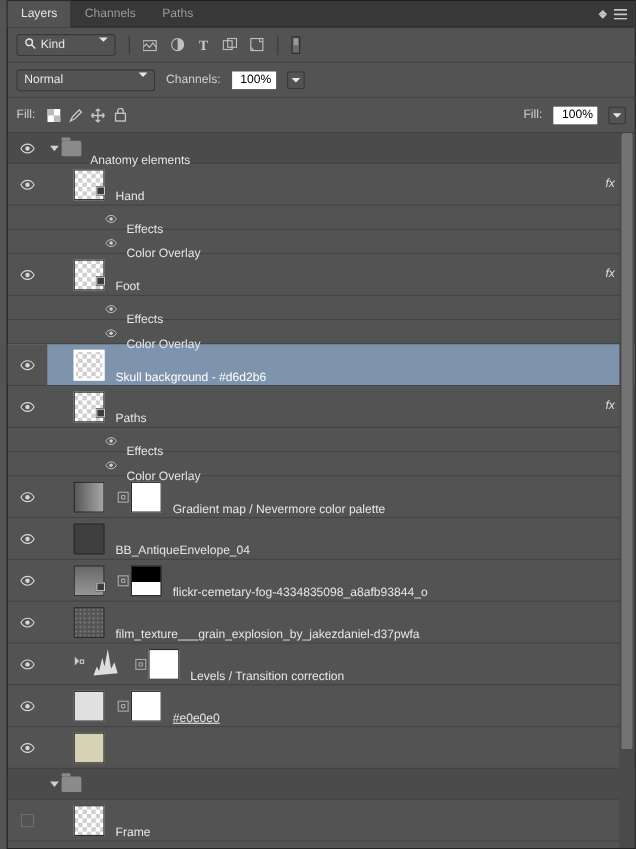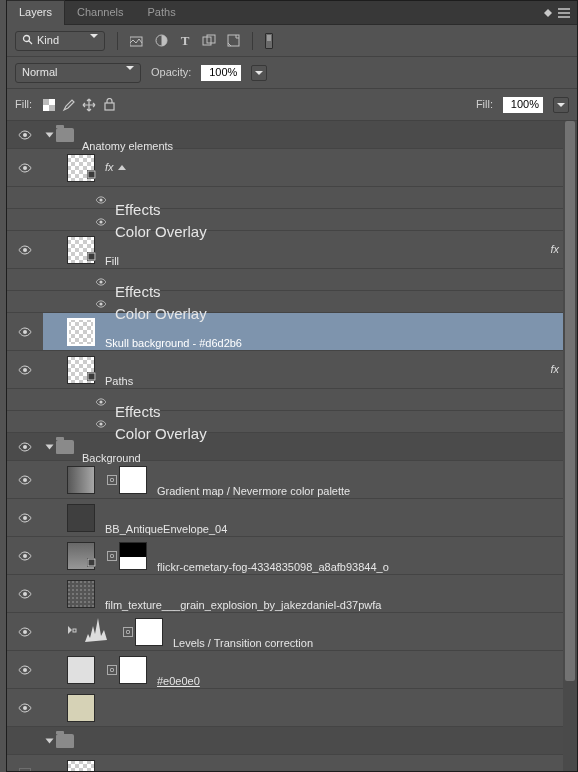--- a/index.html
+++ b/index.html
@@ -33,21 +33,21 @@
 .thumb .bd{position:absolute;inset:0;border:1px solid #2b2b2b;}
 .thumb.sel .bd{border:2px solid #fff;}
 .checker{background-image:linear-gradient(45deg,#ccc 25%,transparent 25%),linear-gradient(-45deg,#ccc 25%,transparent 25%),linear-gradient(45deg,transparent 75%,#ccc 75%),linear-gradient(-45deg,transparent 75%,#ccc 75%);background-size:8px 8px;background-position:0 0,0 4px,4px -4px,-4px 0;background-color:#fff;}
 .folder{width:18px;height:14px;background:#8a8a8a;border-radius:2px 2px 1px 1px;position:relative;margin-right:8px;}
 .folder::before{content:'';position:absolute;top:-3px;left:0;width:8px;height:3px;background:#8a8a8a;border-radius:1px 1px 0 0;}
 .name{flex:1;white-space:nowrap;overflow:hidden;margin-top:24px;}
 .fx{color:#ddd;font-style:italic;margin-right:4px;}
 .colup{width:0;height:0;border-left:4px solid transparent;border-right:4px solid transparent;border-bottom:5px solid #d0d0d0;}
 .subrow{display:flex;align-items:center;height:22px;border-bottom:1px solid #444;font-size:11px;}
 .subrow .viscol{width:36px;}
-.subrow .name{font-size:15px;}
+.subrow .name{font-size:11px;}
 .smalleye{width:12px;height:8px;}
 .masklink{width:10px;height:10px;border:1px solid #aaa;display:inline-block;margin:0 2px;position:relative;}
 .masklink::before{content:'';position:absolute;inset:2px;border:1px solid #aaa;border-radius:1px;}
 .maskthumb{width:28px;height:28px;display:inline-block;border:1px solid #2b2b2b;margin-right:10px;}
 .scrollv{position:absolute;right:0;top:0;width:14px;background:#4a4a4a;height:100%;}
 .scrollth{position:absolute;top:0;left:2px;right:2px;height:560px;background:#737373;border-radius:2px;}
 .ul{text-decoration:underline;}
 .lockrow{display:flex;align-items:center;gap:6px;}
 .sep{width:1px;height:18px;background:#3a3a3a;margin:0 2px;}
 </style>
@@ -116,21 +116,21 @@
   <span style="width:8px;height:16px;background:#6a6a6a;border:1px solid #2b2b2b;border-radius:1px;display:inline-block;position:relative;">
     <span style="position:absolute;top:1px;left:1px;right:1px;height:6px;background:#9a9a9a;"></span>
   </span>
 </div>
 
 <div class="propbar">
   <div class="select" style="width:126px;">
     <span>Normal</span>
         <span class="chev sel"></span>
   </div>
-  <span class="lbl">Opacity:</span>
+  <span class="lbl">Channels:</span>
   <div class="valbox">100%</div>
   <div class="stepper">
         <span class="chev"></span>
       </div>
 </div>
 
 <div class="propbar2">
   <span class="lbl">Fill:</span>
   <div class="lockrow">
     <span class="ic icbtn">
@@ -192,20 +192,21 @@
           </span>
         </div>
   <span class="indent" style="width:24px"></span>
   <div class="thumb checker">
           <div class="bd"></div>
           <span style="position:absolute;right:-1px;bottom:-1px;"><svg width="9" height="9">
               <rect width="9" height="9" fill="#3b3b3b"></rect>
               <rect x="1" y="1" width="7" height="7" fill="none" stroke="#ccc"></rect>
             </svg></span>
         </div>
+  <div class="name">Hand</div>
   <span class="fx">fx</span>
   <span class="colup"></span>
 </div>
 <div class="subrow">
         <div class="viscol"></div>
         <span class="indent" style="width:52px"></span>
         <span class="smalleye"><svg viewBox="0 0 14 10" width="12" height="8">
             <path d="M7 1C3 1 1 5 1 5s2 4 6 4 6-4 6-4-2-4-6-4z" fill="none" stroke="#d0d0d0"></path>
             <circle cx="7" cy="5" r="2" fill="#d0d0d0"></circle>
           </svg></span>
@@ -233,21 +234,21 @@
           </span>
         </div>
   <span class="indent" style="width:24px"></span>
   <div class="thumb checker">
           <div class="bd"></div>
           <span style="position:absolute;right:-1px;bottom:-1px;"><svg width="9" height="9">
               <rect width="9" height="9" fill="#3b3b3b"></rect>
               <rect x="1" y="1" width="7" height="7" fill="none" stroke="#ccc"></rect>
             </svg></span>
         </div>
-  <div class="name">Fill</div>
+  <div class="name">Foot</div>
   <span class="fx">fx</span>
   <span class="colup"></span>
 </div>
 <div class="subrow">
         <div class="viscol"></div>
         <span class="indent" style="width:52px"></span>
         <span class="smalleye"><svg viewBox="0 0 14 10" width="12" height="8">
             <path d="M7 1C3 1 1 5 1 5s2 4 6 4 6-4 6-4-2-4-6-4z" fill="none" stroke="#d0d0d0"></path>
             <circle cx="7" cy="5" r="2" fill="#d0d0d0"></circle>
           </svg></span>
@@ -316,34 +317,20 @@
         <div class="viscol"></div>
         <span class="indent" style="width:52px"></span>
         <span class="smalleye"><svg viewBox="0 0 14 10" width="12" height="8">
             <path d="M7 1C3 1 1 5 1 5s2 4 6 4 6-4 6-4-2-4-6-4z" fill="none" stroke="#d0d0d0"></path>
             <circle cx="7" cy="5" r="2" fill="#d0d0d0"></circle>
           </svg></span>
         <span class="indent" style="width:8px"></span>
         <div class="name">Color Overlay</div>
       </div>
 
-<div class="row group">
-  <div class="viscol">
-          <span class="eye">
-            <svg viewBox="0 0 14 10">
-              <path d="M7 1C3 1 1 5 1 5s2 4 6 4 6-4 6-4-2-4-6-4z" fill="none" stroke="#d7d7d7"></path>
-              <circle cx="7" cy="5" r="2" fill="#d7d7d7"></circle>
-            </svg>
-          </span>
-        </div>
-  <span class="indent" style="width:4px"></span>
-  <span class="tw open"></span>
-  <div class="folder"></div>
-  <div class="name">Background</div>
-</div>
 
 <div class="row">
   <div class="viscol">
           <span class="eye">
             <svg viewBox="0 0 14 10">
               <path d="M7 1C3 1 1 5 1 5s2 4 6 4 6-4 6-4-2-4-6-4z" fill="none" stroke="#d7d7d7"></path>
               <circle cx="7" cy="5" r="2" fill="#d7d7d7"></circle>
             </svg>
           </span>
         </div>

